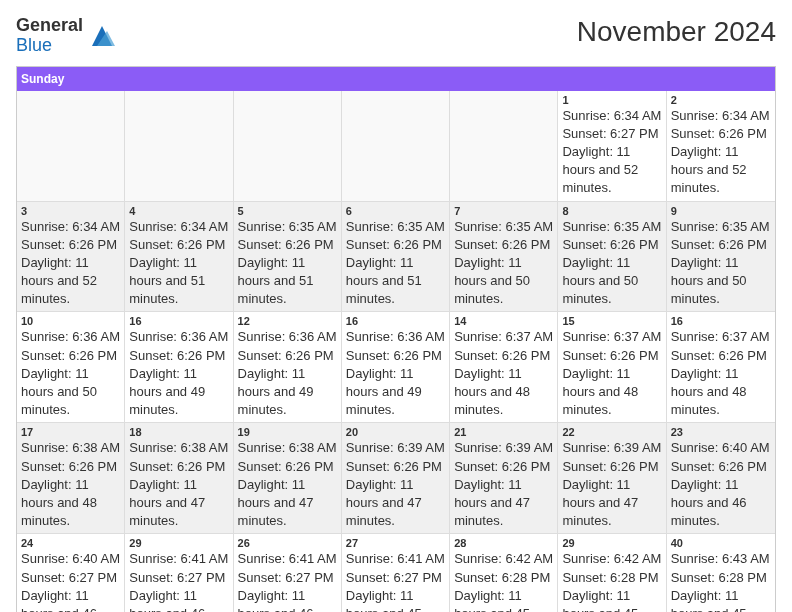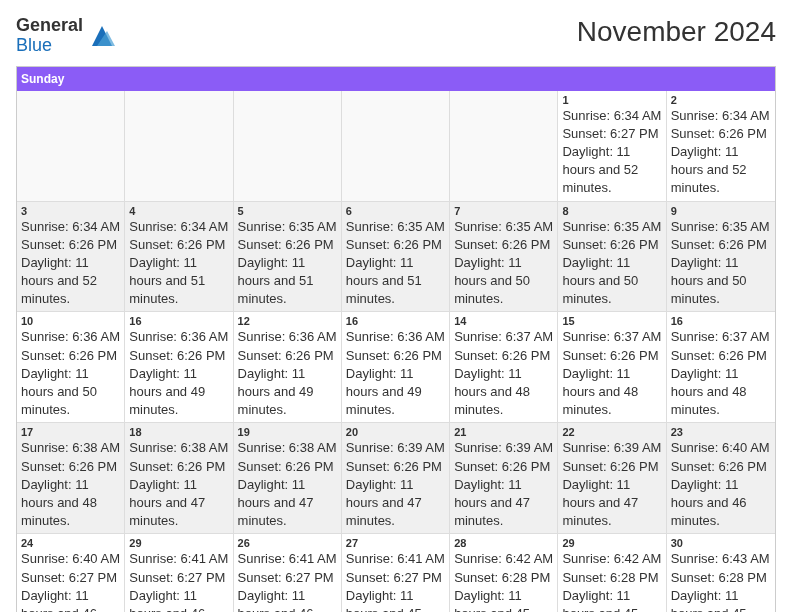--- a/index.html
+++ b/index.html
@@ -273,19 +273,19 @@
           </div>
           <div class="cal-cell">
             <span class="day-num">28</span>
             <div class="day-info">Sunrise: 6:42 AM<br>Sunset: 6:28 PM<br>Daylight: 11 hours and 45 minutes.</div>
           </div>
           <div class="cal-cell">
             <span class="day-num">29</span>
             <div class="day-info">Sunrise: 6:42 AM<br>Sunset: 6:28 PM<br>Daylight: 11 hours and 45 minutes.</div>
           </div>
           <div class="cal-cell">
-            <span class="day-num">30</span>
+            <span class="day-num">40</span>
             <div class="day-info">Sunrise: 6:43 AM<br>Sunset: 6:28 PM<br>Daylight: 11 hours and 45 minutes.</div>
           </div>
         </div>
       </div>
   </div>
 </div>
 
 </body></html>

